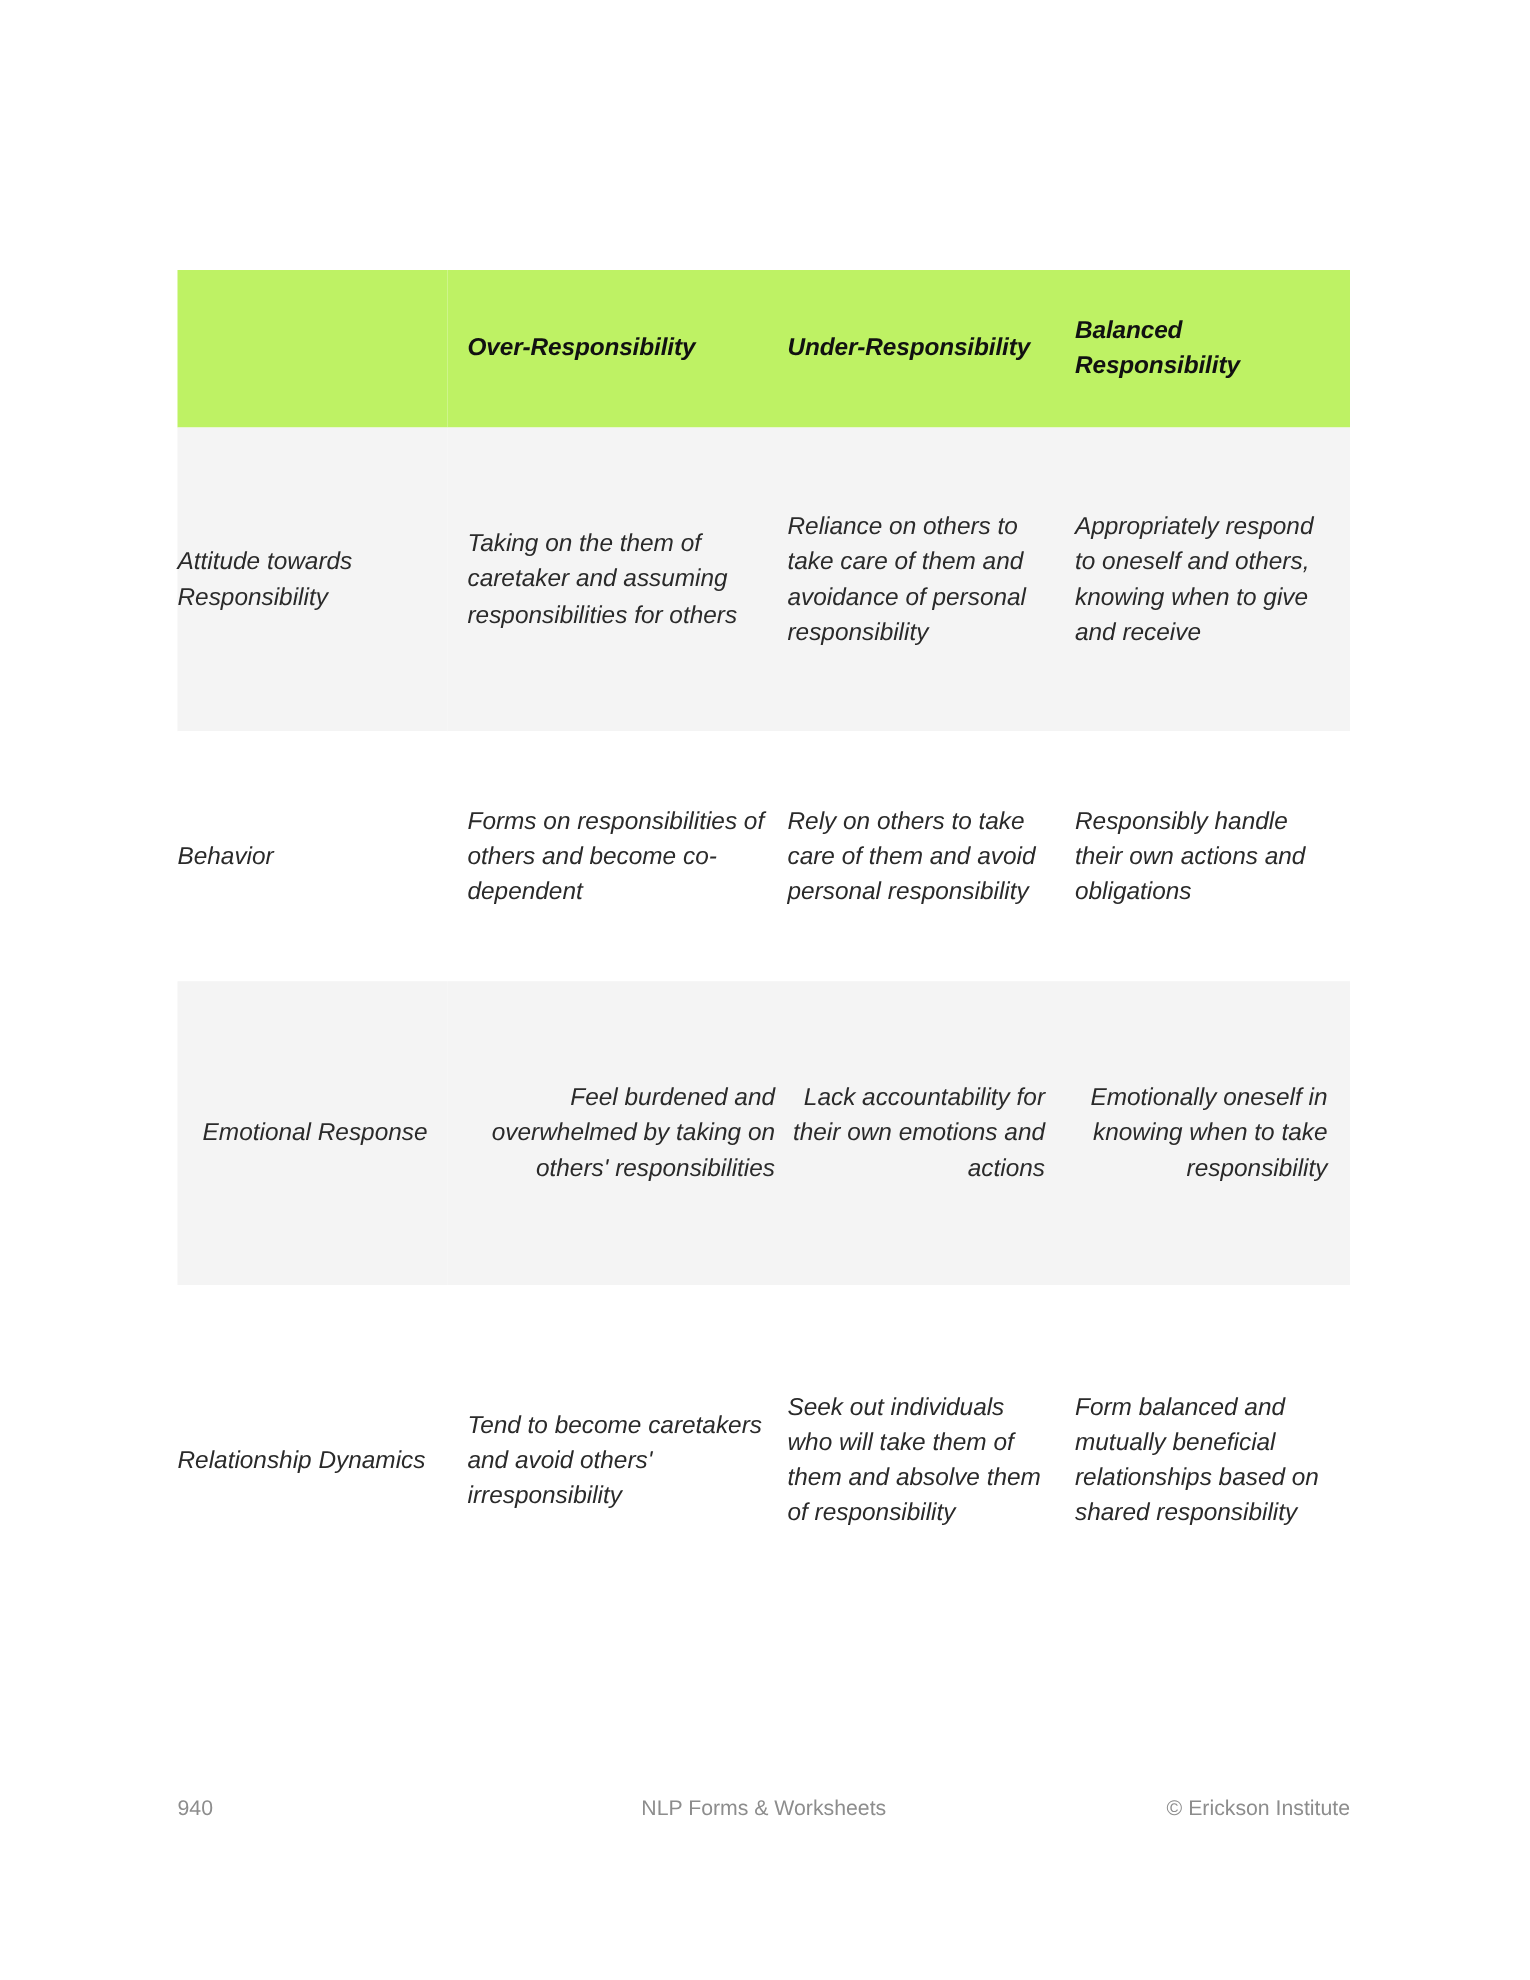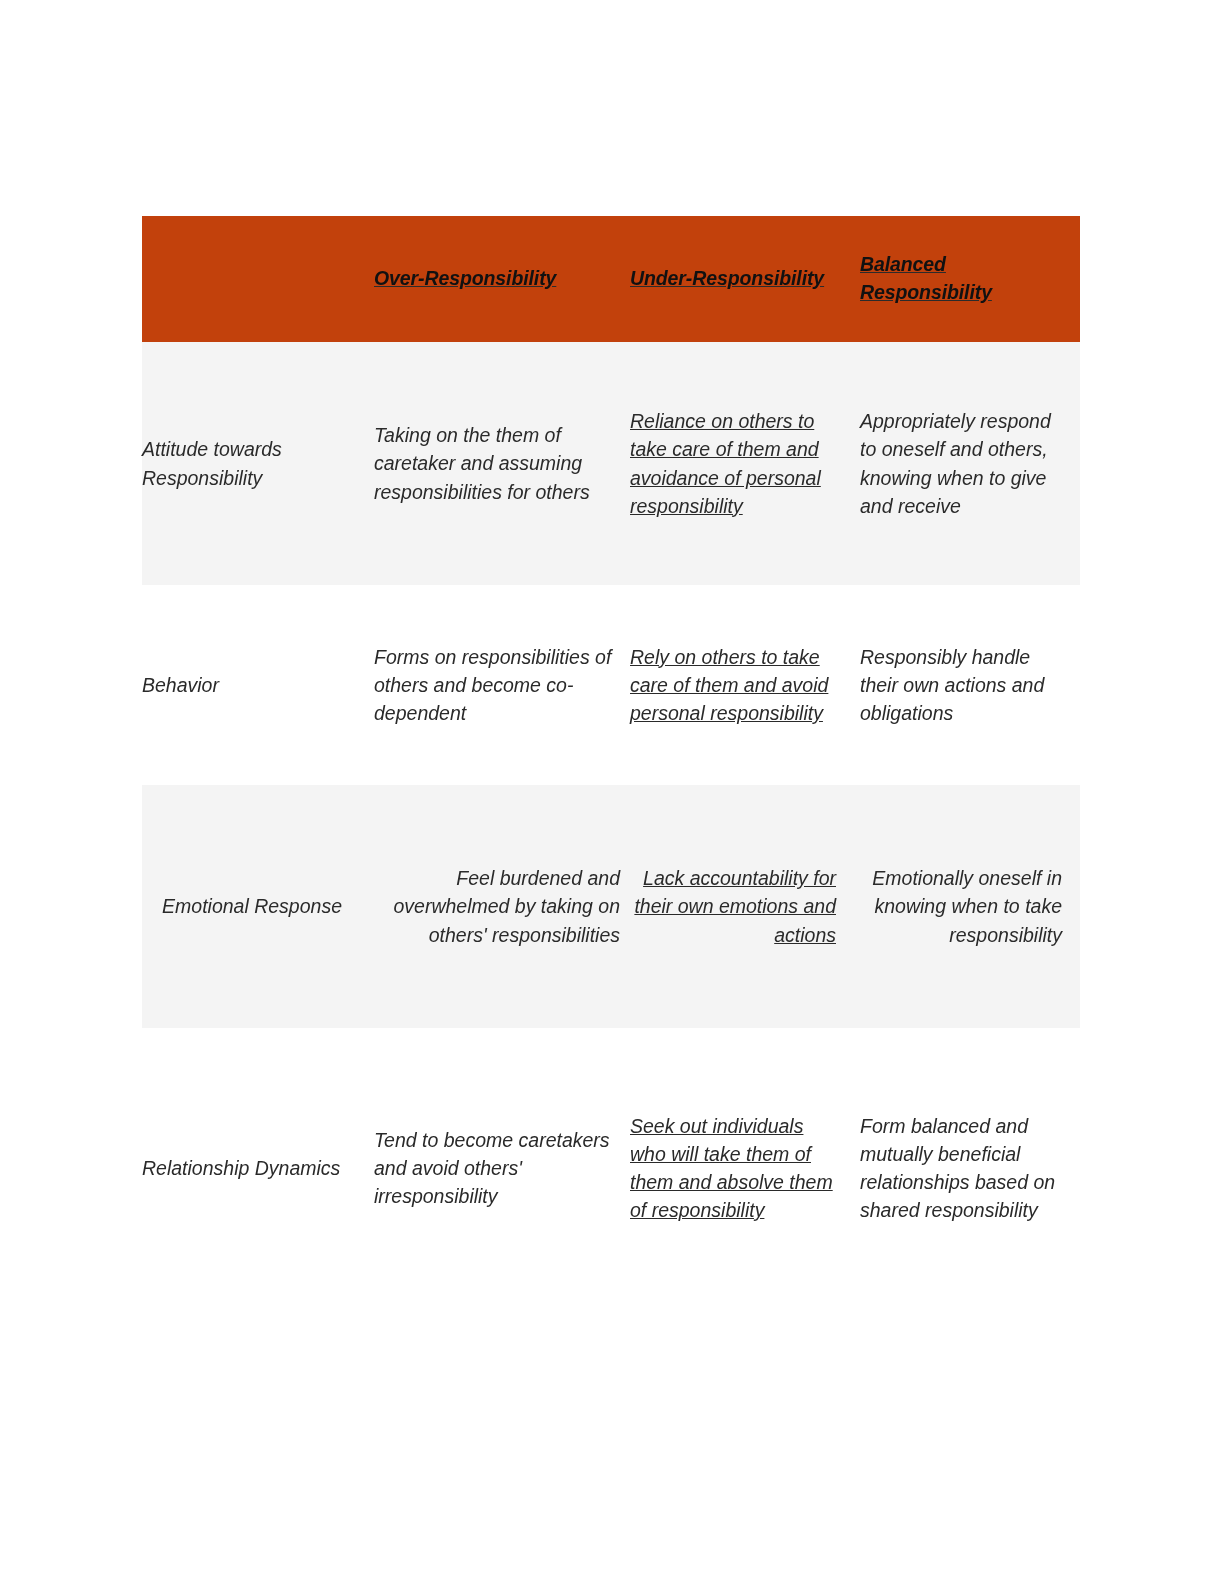--- a/index.html
+++ b/index.html
@@ -38,21 +38,21 @@
 
   .comparison-table th,
   .comparison-table td {
     padding: 0;
     border: 0;
     vertical-align: middle;
     text-align: left;
   }
 
   
-  .thead-row { background: #c2410c; text-decoration: underline; }
+  .thead-row { background: #bef264; }
   .thead-row th {
     height: 126px;
     font-style: italic;
     font-weight: bold;
     font-size: 19.5px;
     line-height: 1.42;
     color: #111111;
     letter-spacing: -0.1px;
     padding-right: 14px;
   }
@@ -71,21 +71,21 @@
     font-size: 19.5px;
     line-height: 1.44;
     color: #2a2a2a;
     padding-top: 14px;
     padding-bottom: 14px;
     padding-right: 16px;
   }
 
   .comparison-table tbody td.cell-label { padding-left: 0px; }
   .comparison-table tbody td.cell-over  { padding-left: 16px; padding-right: 8px; }
-  .comparison-table tbody td.cell-under { padding-left: 2px;  padding-right: 24px; text-decoration: underline; }
+  .comparison-table tbody td.cell-under { padding-left: 2px;  padding-right: 24px; }
   .comparison-table tbody td.cell-bal   { padding-left: 0px;  padding-right: 18px; }
 
   .r1 td { height: 215px; }
   .r2 td { height: 172px; }
   .r3 td { height: 215px; text-align: right; }
   .r4 td { height: 252px; }
 
   
   .page-footer {
     position: absolute;
@@ -162,14 +162,19 @@
       <tr class="row-plain r4">
         <td class="cell-label">Relationship Dynamics</td>
         <td class="cell-over">Tend to become caretakers and avoid others' irresponsibility</td>
         <td class="cell-under">Seek out individuals who will take them of them and absolve them of responsibility</td>
         <td class="cell-bal">Form balanced and mutually beneficial relationships based on shared responsibility</td>
       </tr>
 
     </tbody>
   </table>
 
+  <div class="page-footer">
+    <span class="footer-page-number">940</span>
+    <span class="footer-title">NLP Forms &amp; Worksheets</span>
+    <span class="footer-copyright">© Erickson Institute</span>
+  </div>
 
 </div>
 
 </body></html>

